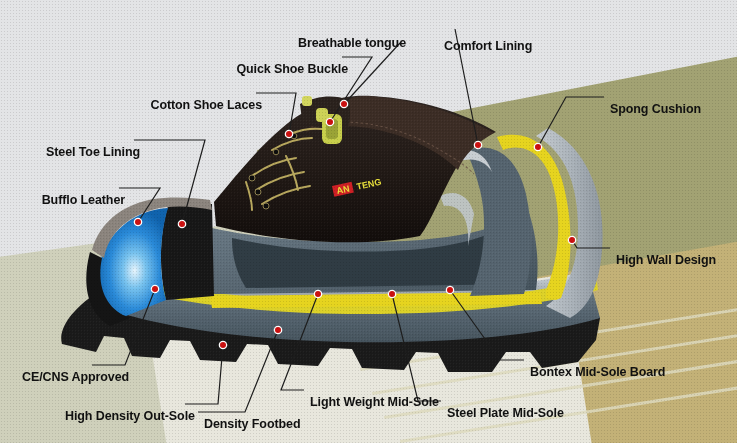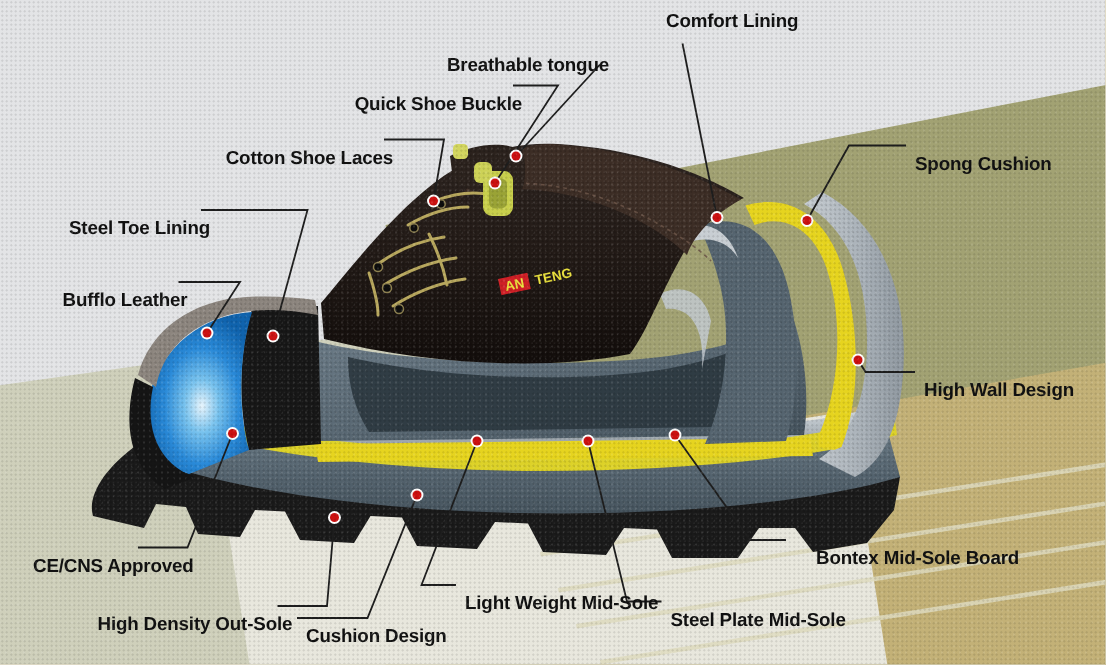--- a/index.html
+++ b/index.html
@@ -306,33 +306,33 @@
       <div class="label r" style="left: 140px; top: 146px;">Steel Toe Lining</div>
       <div class="dot" style="left: 138px; top: 222px;"></div>
       <div class="label r" style="left: 125px; top: 194px; padding-left: 32px;">Bufflo Leather</div>
       <div class="dot" style="left: 289px; top: 134px;"></div>
       <div class="label r" style="left: 262px; top: 99px;">Cotton Shoe Laces</div>
       <div class="dot" style="left: 330px; top: 122px;"></div>
       <div class="label r" style="left: 348px; top: 63px;">Quick Shoe Buckle</div>
       <div class="dot" style="left: 344px; top: 104px;"></div>
       <div class="label r" style="left: 406px; top: 37px;">Breathable tongue</div>
       <div class="dot" style="left: 478px; top: 145px;"></div>
-      <div class="label" style="left: 424px; top: 8px; padding-left: 20px;">Comfort Lining</div>
+      <div class="label" style="left: 424px; top: 40px; padding-left: 20px;">Comfort Lining</div>
       <div class="dot" style="left: 538px; top: 147px;"></div>
       <div class="label" style="left: 610px; top: 103px;">Spong Cushion</div>
       <div class="dot" style="left: 572px; top: 240px;"></div>
       <div class="label" style="left: 616px; top: 254px;">High Wall Design</div>
       <div class="dot" style="left: 450px; top: 290px;"></div>
-      <div class="label" style="left: 544px; top: 366px;">Bontex Mid-Sole Board</div>
+      <div class="label" style="left: 530px; top: 366px;">Bontex Mid-Sole Board</div>
       <div class="dot" style="left: 392px; top: 294px;"></div>
       <div class="label" style="left: 447px; top: 407px;">Steel Plate Mid-Sole</div>
       <div class="dot" style="left: 318px; top: 294px;"></div>
       <div class="label" style="left: 310px; top: 396px;">Light Weight Mid-Sole</div>
       <div class="dot" style="left: 278px; top: 330px;"></div>
-      <div class="label" style="left: 204px; top: 418px;">Cushion Design</div>
+      <div class="label" style="left: 204px; top: 418px;">Density Footbed</div>
       <div class="dot" style="left: 223px; top: 345px;"></div>
       <div class="label" style="left: 65px; top: 410px;">High Density Out-Sole</div>
       <div class="dot" style="left: 155px; top: 289px;"></div>
       <div class="label" style="left: 22px; top: 371px;">CE/CNS Approved</div>
     </div>
 
   <div class="grain"></div>
 </div>
 
 </body></html>

